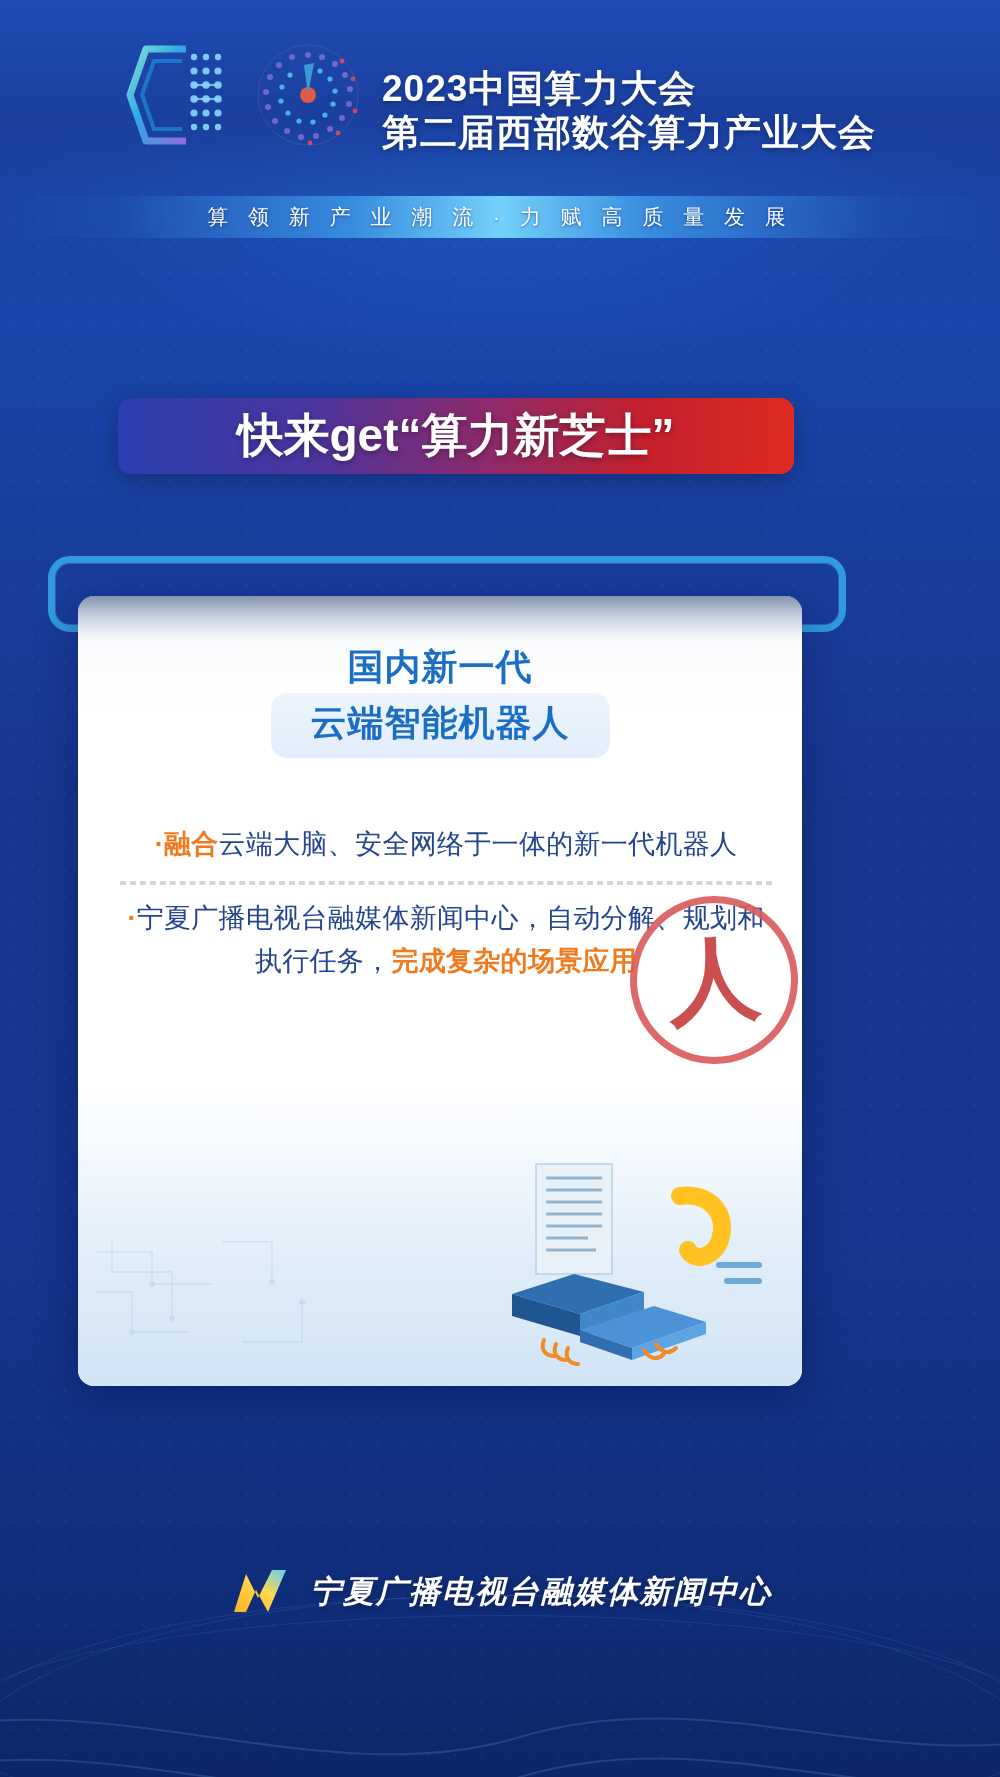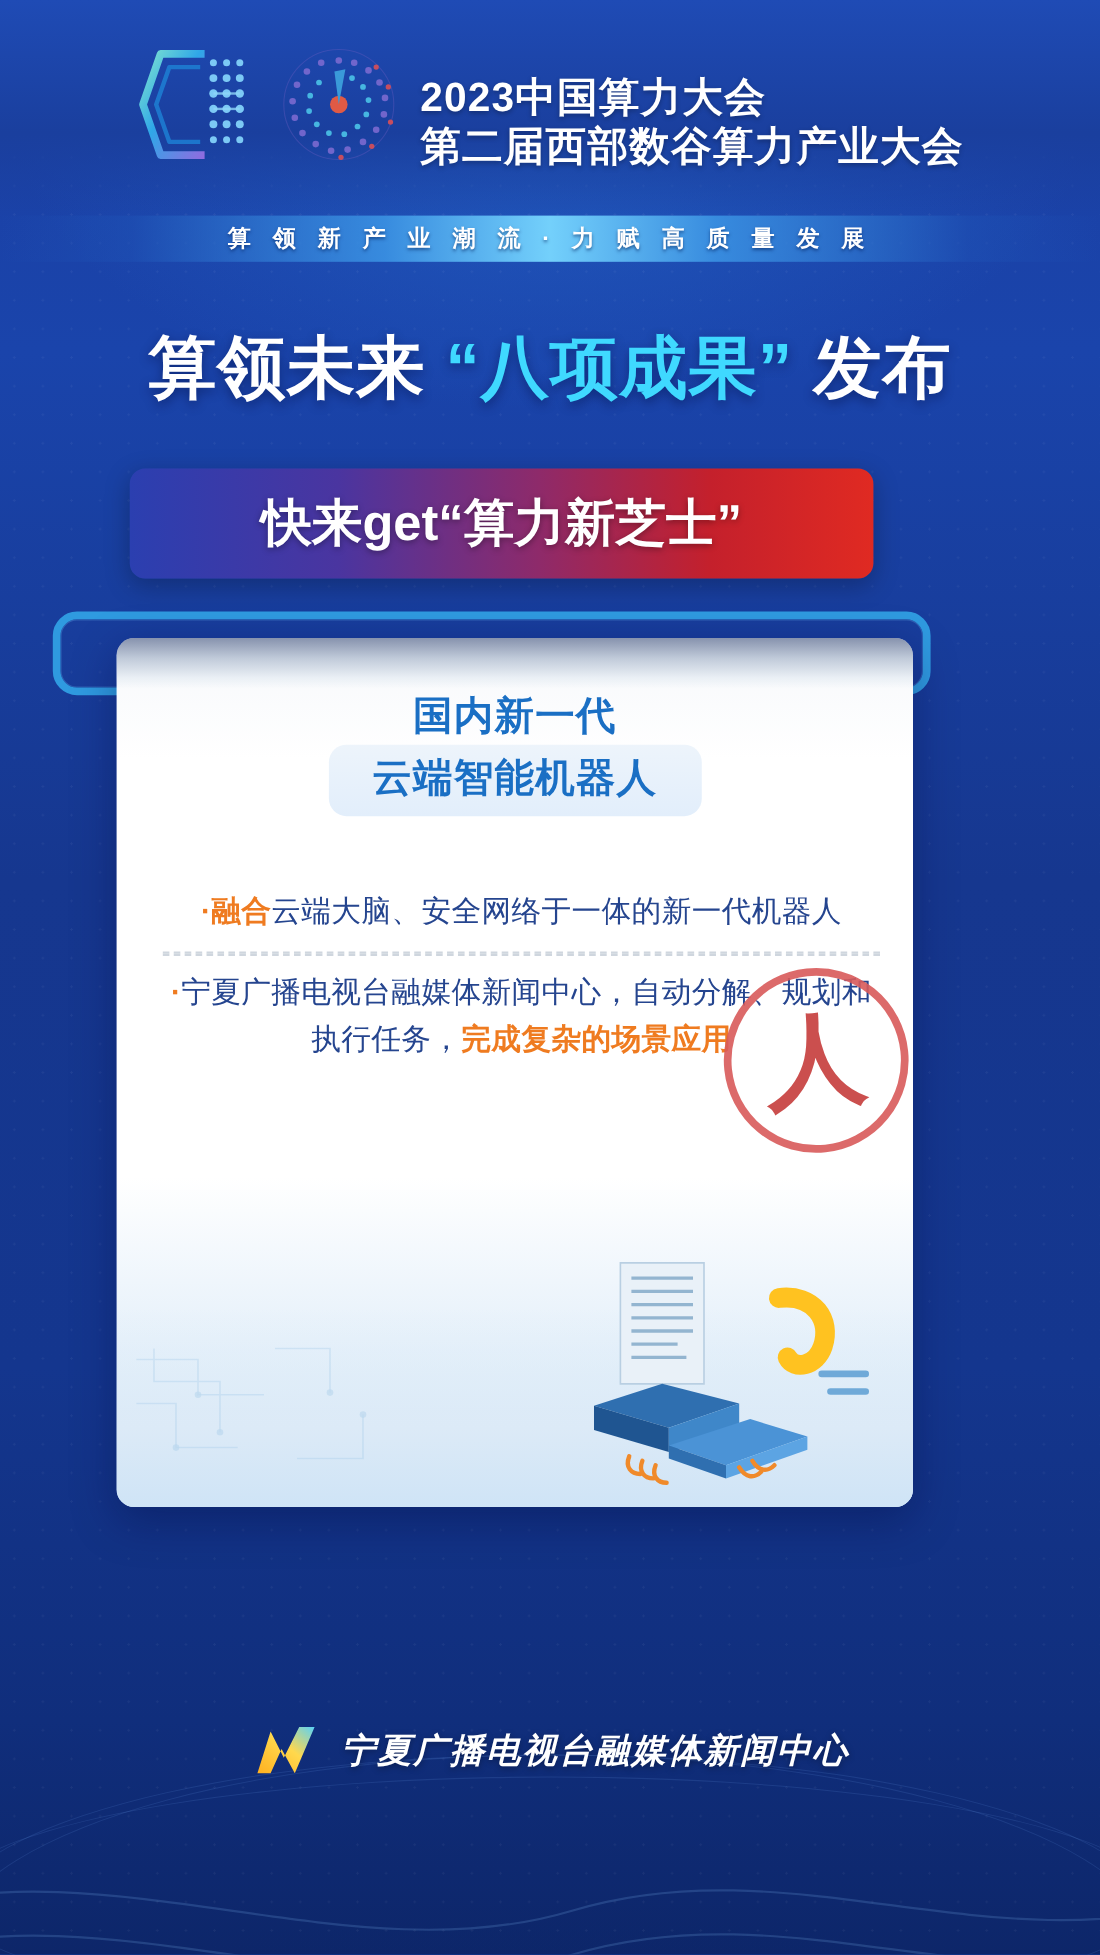--- a/index.html
+++ b/index.html
@@ -61,63 +61,62 @@
       rgba(19,55,140,0) 0%,
       rgba(30,80,180,.55) 12%,
       rgba(60,150,230,.85) 35%,
       rgba(120,215,255,.95) 50%,
       rgba(60,150,230,.85) 65%,
       rgba(30,80,180,.55) 88%,
       rgba(19,55,140,0) 100%);
     display:flex;align-items:center;justify-content:center;
   }
   .slogan-bar .txt{
-    color:#ffffff;font-size:21px;font-weight:bold;letter-spacing:7px;
+    color:#ffffff;font-size:21px;font-weight:normal;letter-spacing:7px;
     text-shadow:0 1px 3px rgba(0,30,90,.6);
     white-space:nowrap;
   }
 
   
   .main-title{
     position:absolute;left:0;right:0;top:292px;
     text-align:center;
     font-size:62px;font-weight:bold;letter-spacing:1px;
     color:#ffffff;
     text-shadow:0 4px 10px rgba(0,10,60,.45);
     white-space:nowrap;
   }
   .main-title .hl{color:#3fd9ff;}
 
   
   .banner{
-    position:absolute;left:118px;top:398px;width:676px;height:100px;
+    position:absolute;left:118px;top:398px;width:676px;height:76px;
     border-radius:14px;
     background:linear-gradient(90deg,#2b3fb0 0%,#4a35a0 28%,#8e2a6a 55%,#c4202c 78%,#e02a22 100%);
     box-shadow:0 6px 22px rgba(0,0,0,.25);
-    display:flex;align-items:center;justify-content:center;margin-top:28px;
+    display:flex;align-items:center;justify-content:center;
   }
   .banner .txt{
     color:#fff;font-size:46px;font-weight:bold;letter-spacing:0px;
     text-shadow:0 2px 6px rgba(0,0,0,.35);white-space:nowrap;
   }
 
   
   .card-outline{
     position:absolute;left:48px;top:556px;width:784px;height:62px;
     border:7px solid #2f9ae0;
     border-radius:22px;
     box-shadow:0 0 0 1px rgba(120,200,255,.25) inset;
   }
   .card{
-    position:absolute;left:78px;top:580px;width:724px;height:790px;
+    position:absolute;left:78px;top:596px;width:724px;height:790px;
     border-radius:16px;
     background:linear-gradient(180deg,#f6f8fb 0%,#ffffff 14%,#ffffff 62%,#eaf3fb 78%,#d9ecf9 100%);
     box-shadow:0 12px 40px rgba(0,10,60,.35);
     overflow:hidden;
-    margin-left:28px;
   }
   .card-topshade{
     position:absolute;left:0;right:0;top:0;height:46px;
     background:linear-gradient(180deg,#2b3f6e 0%, #93a4bd 40%, #dde6ef 78%, rgba(255,255,255,0) 100%);
     opacity:.55;
   }
   .card-title{
     position:absolute;left:0;right:0;top:48px;text-align:center;
   }
   .card-title .l1{
@@ -306,23 +305,20 @@
     <div class="header-titles">
       <div class="header-title-1">2023中国算力大会</div>
       <div class="header-title-2">第二届西部数谷算力产业大会</div>
     </div>
   </div>
 
   <div class="slogan-bar">
     <div class="txt">算 领 新 产 业 潮 流 · 力 赋 高 质 量 发 展</div>
   </div>
 
-  <div class="main-title">
-    <span>算领未来 </span><span class="hl">“八项成果”</span><span> 发布</span>
-  </div>
 
   <div class="banner">
     <div class="txt">快来get“算力新芝士”</div>
   </div>
 
   <div class="card-outline"></div>
 
   <div class="card">
     <div class="card-topshade"></div>
 

